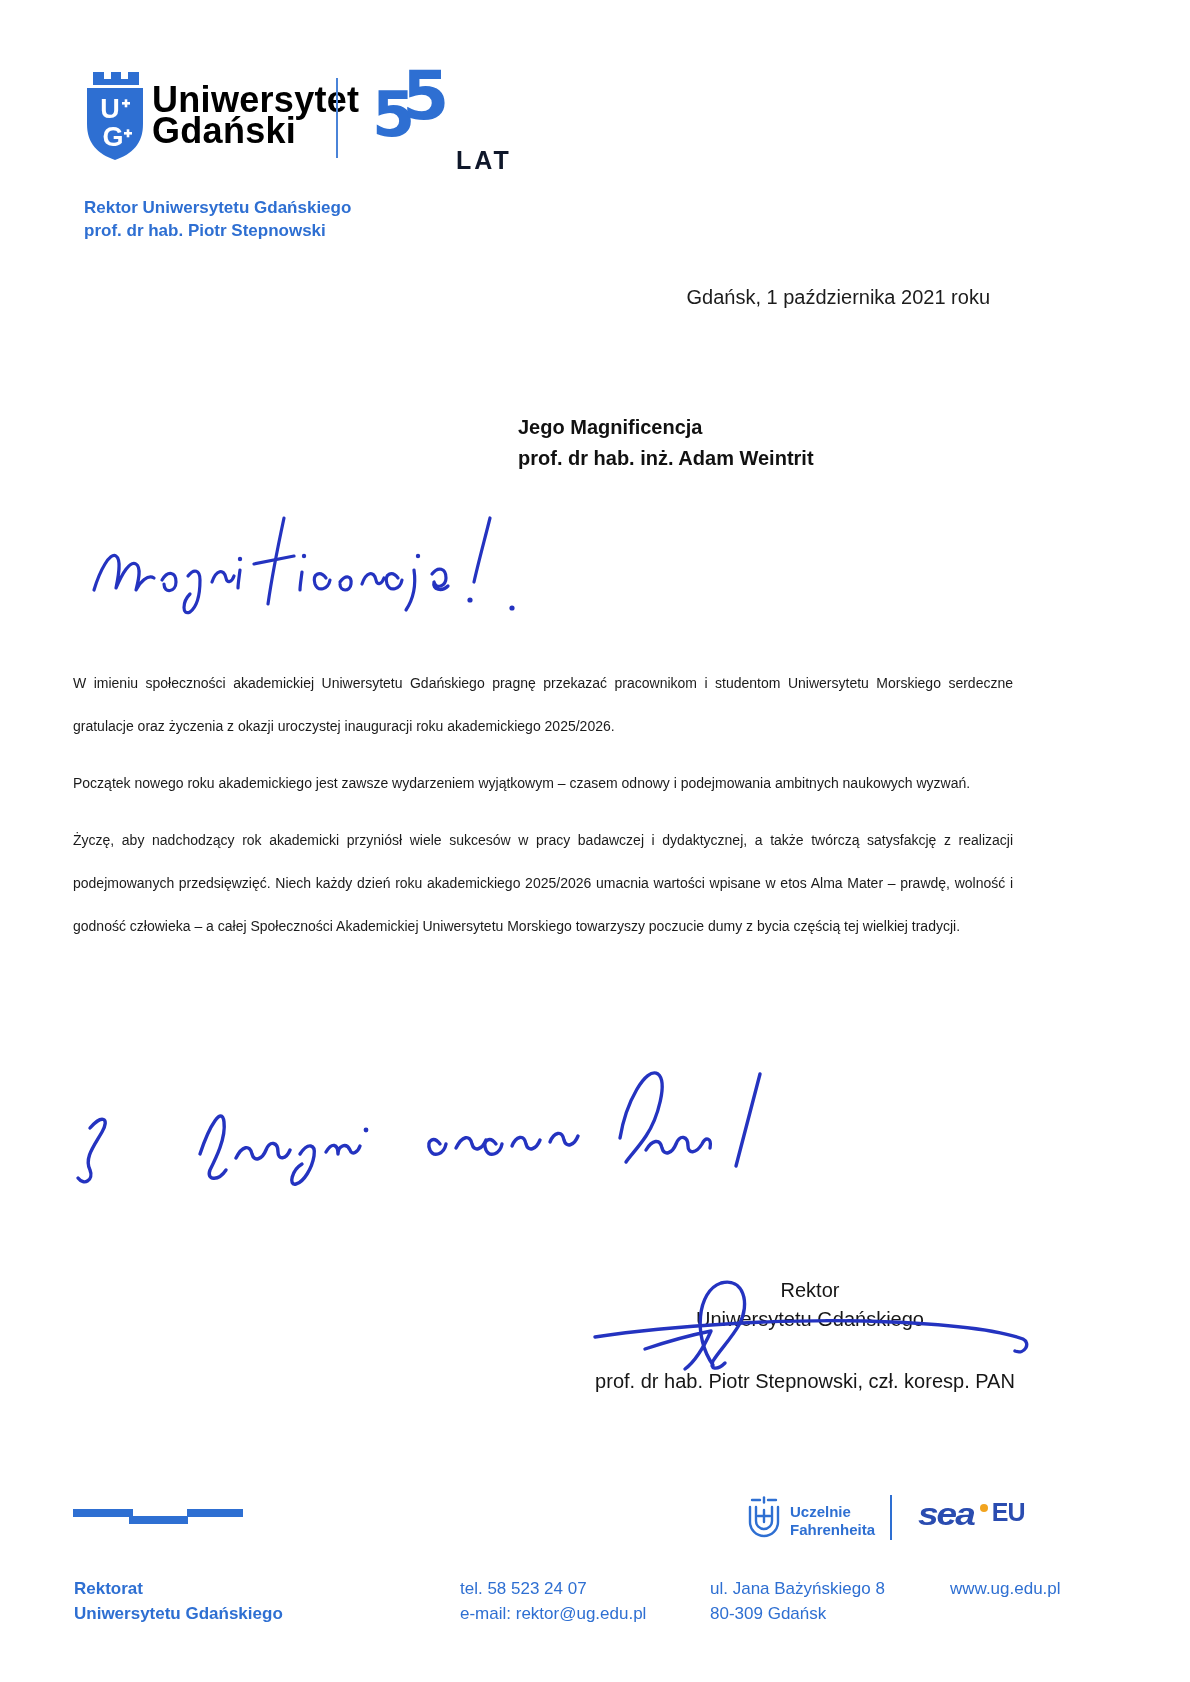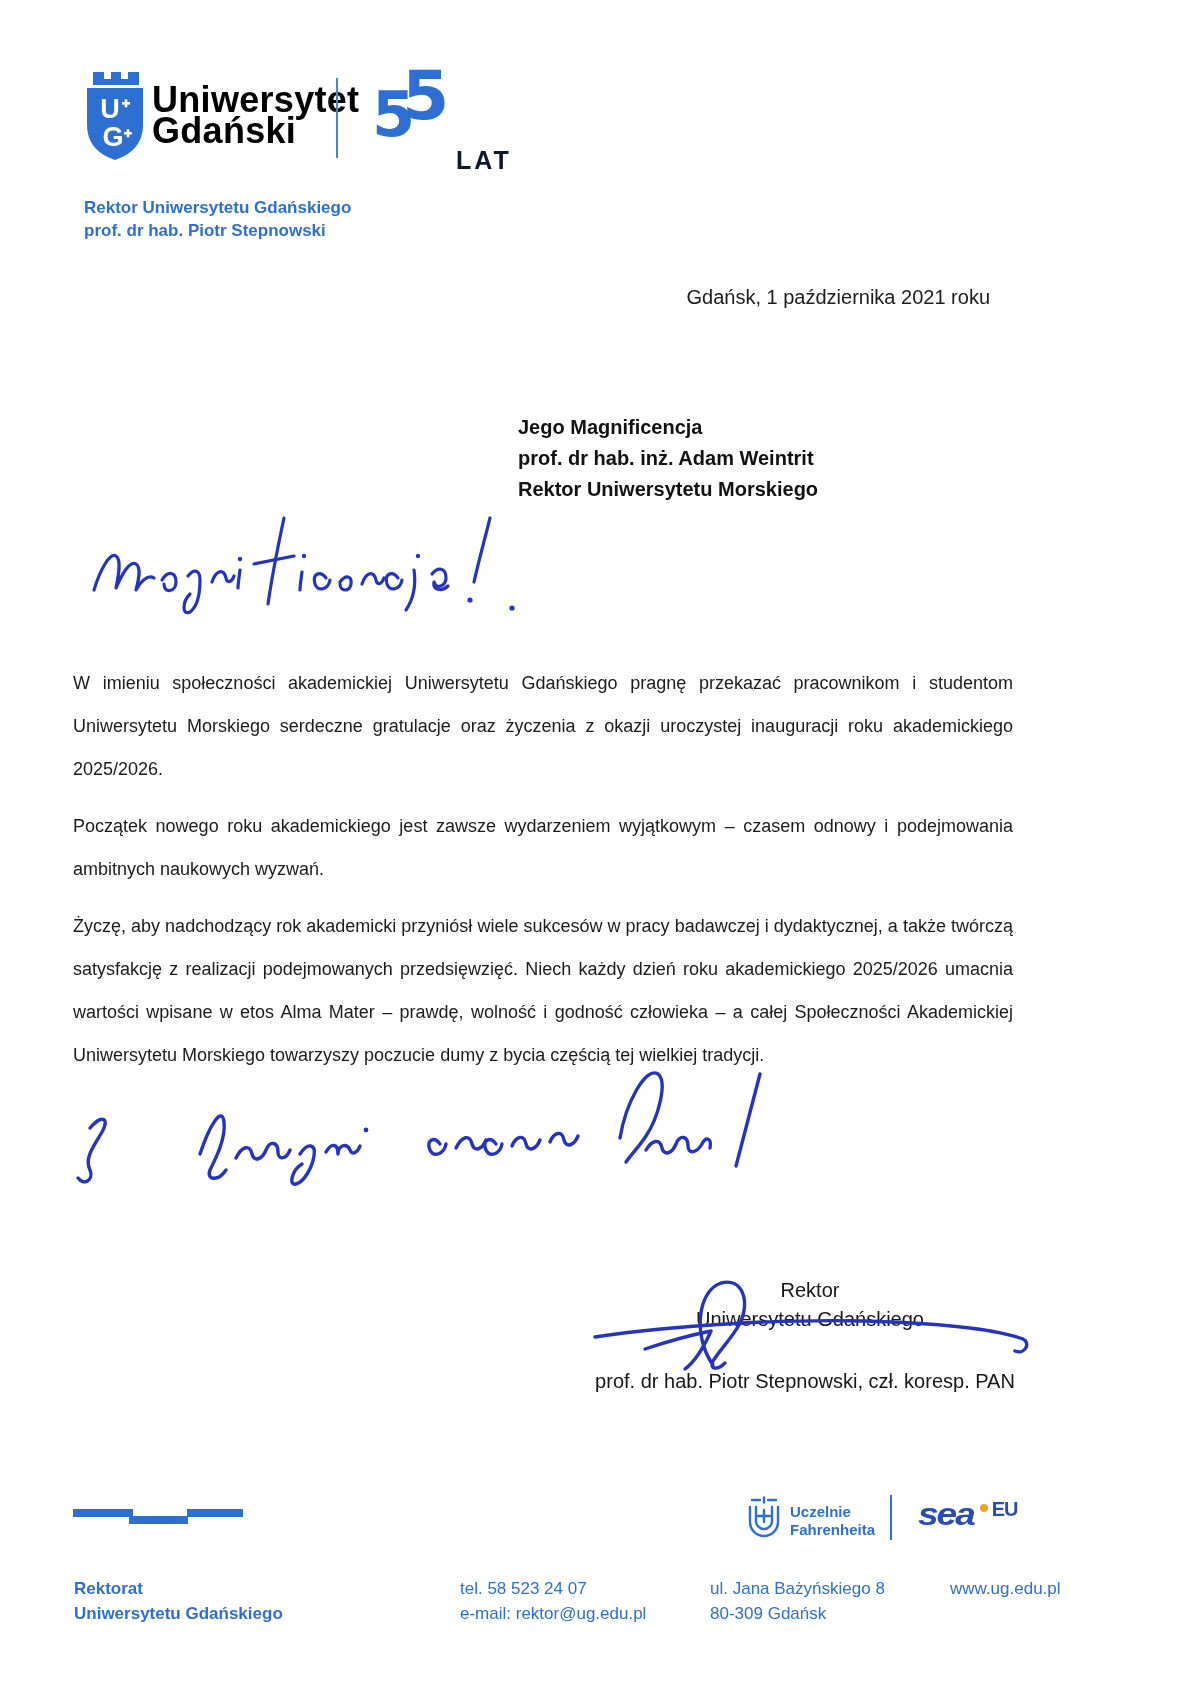--- a/index.html
+++ b/index.html
@@ -14,37 +14,37 @@
   .hdr-divider{left:336px;top:78px;width:2px;height:80px;background:#4a83d8;}
   .five{position:absolute;font-weight:bold;color:#2e6fd2;font-family:"DejaVu Sans", sans-serif;}
   .five-a{left:372px;top:84px;font-size:62px;line-height:62px;}
   .five-b{left:402px;top:62px;font-size:68px;line-height:68px;}
   .lat{left:456px;top:102px;font-weight:bold;font-size:25px;color:#0f172a;letter-spacing:3px;margin-top:44px;}
   .sender{left:84px;top:196px;font-size:17px;font-weight:bold;color:#2e6fd2;line-height:23px;}
 
   
   .dateline{left:0;top:286px;width:990px;text-align:right;font-size:20px;color:#1c1c1c;}
   .addressee{left:518px;top:412px;font-size:20px;font-weight:bold;line-height:31px;color:#111;}
-  .bodytext{left:73px;top:662px;width:940px;font-size:18px;line-height:43px;text-align:justify;color:#1b1b1b;}
+  .bodytext{left:73px;top:662px;width:940px;font-size:14px;line-height:43px;text-align:justify;color:#1b1b1b;}
   .bodytext p{margin:0 0 14px 0;}
   .ink{stroke:#2433c0;fill:none;stroke-linecap:round;stroke-linejoin:round;}
   .ink-dot{fill:#2433c0;stroke:none;}
 
   
   .sig-title{left:660px;top:1276px;width:300px;text-align:center;font-size:20px;line-height:29px;color:#161616;}
   .sig-name{left:560px;top:1370px;width:490px;text-align:center;font-size:20px;color:#161616;}
 
   
   .bar{position:absolute;background:#2e6fd2;height:8px;}
   .fh-label{left:790px;top:1503px;font-size:15px;font-weight:bold;color:#2e6fd2;line-height:18px;}
   .logo-divider{left:890px;top:1495px;width:2px;height:45px;background:#2e6fd2;}
   .sea-eu{left:918px;top:1494px;display:flex;align-items:flex-start;height:44px;}
   .sea-word{font-style:italic;font-weight:bold;font-size:37px;letter-spacing:-2px;color:#2a4cb0;transform:scaleY(.85);}
   .sea-dot{width:8px;height:8px;border-radius:50%;background:#f2a41f;margin:10px 4px 0 6px;}
-  .eu-word{font-weight:bold;font-size:20px;color:#2a4cb0;margin-top:4px;letter-spacing:-1px;}
+  .eu-word{font-weight:bold;font-size:25px;color:#2a4cb0;margin-top:4px;letter-spacing:-1px;}
   .contact{font-size:17px;color:#2e6fd2;line-height:25px;}
   .contact.b{font-weight:bold;}
 </style>
 </head>
 <body>
 
 <svg class="abs" style="left:84px;top:72px;" width="62" height="88" viewBox="0 0 62 88">
   <g fill="#2e6fd2">
     <path d="M9,0 h11 v7 h7 v-7 h10 v7 h7 v-7 h11 v13 H9 Z"></path>
     <path d="M3,16 h56 v36 c0,20 -11,30 -28,36 c-17,-6 -28,-16 -28,-36 Z"></path>
@@ -75,21 +75,20 @@
 <div class="abs sender">
   <div>Rektor Uniwersytetu Gdańskiego</div>
   <div>prof. dr hab. Piotr Stepnowski</div>
 </div>
 
 <div class="abs dateline">Gdańsk, 1 października 2021 roku</div>
 
 <div class="abs addressee">
   <div>Jego Magnificencja</div>
   <div>prof. dr hab. inż. Adam Weintrit</div>
-  <div>Rektor Uniwersytetu Morskiego</div>
 </div>
 
 <svg class="abs" style="left:88px;top:512px;" width="450" height="105" viewBox="0 0 450 105">
   <title>Magnificencjo!</title>
   <g class="ink" stroke-width="3.2">
     <path d="M6,78 C12,58 22,40 28,44 C34,48 30,66 28,76 C34,62 42,48 48,52 C54,56 50,70 48,78 C52,70 60,62 66,66"></path>
     <path d="M74,68 C80,58 88,60 88,70 C88,80 76,82 76,72"></path>
     <path d="M100,64 C106,56 112,58 112,68 C112,80 110,94 102,100 C94,104 94,90 102,82"></path>
     <path d="M124,70 C128,58 136,56 138,66 C139,72 144,70 146,64"></path>
     <path d="M152,58 C151,66 150,72 150,76"></path>

